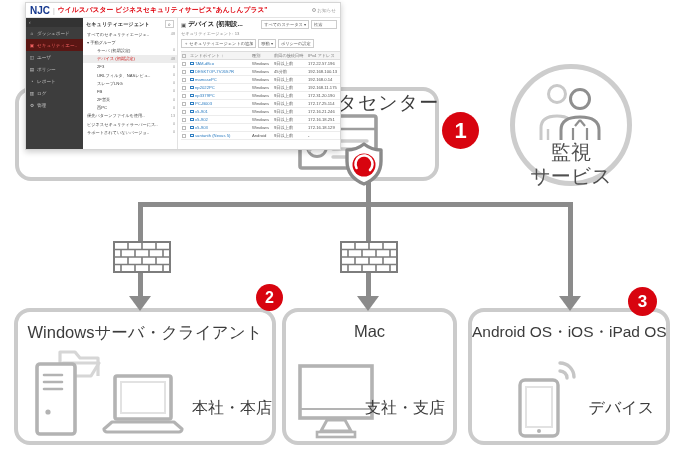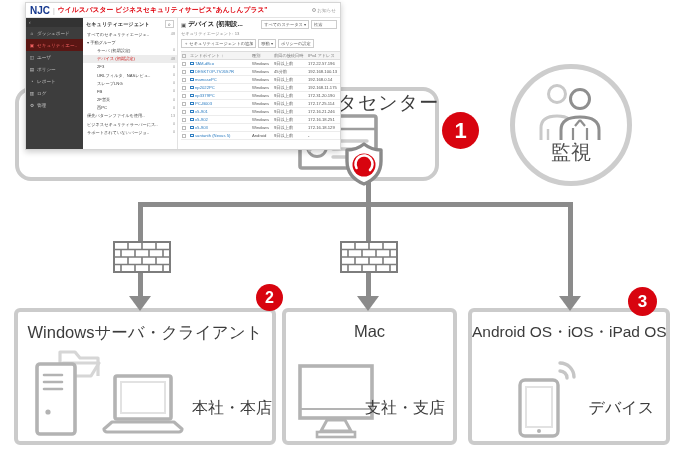--- a/index.html
+++ b/index.html
@@ -25,21 +25,21 @@
   .badge1{left:442px;top:112px;width:37px;height:37px;font-size:22px;}
   .badge2{left:256px;top:284px;width:27px;height:27px;font-size:16px;}
   .badge3{left:628px;top:287px;width:29px;height:29px;font-size:17px;}
 
   
   .monitor-circle{position:absolute;left:510px;top:64px;width:122px;height:122px;border:5px solid #cdcdcd;border-radius:50%;background:#fff;z-index:1;text-align:center;}
   .monitor-circle svg{display:block;margin:13px auto 0;}
   .monitor-label{font-size:20px;line-height:1.15;color:#4f4f4f;margin-top:1px;}
 
   
-  .gbox{position:absolute;top:308px;height:137px;border:4px solid var(--box-border);border-radius:6px;background:#fff;z-index:1;}
+  .gbox{position:absolute;top:308px;height:137px;border:4px solid var(--box-border);border-radius:16px;background:#fff;z-index:1;}
   .gbox .gtitle{position:absolute;left:0;right:0;top:10px;text-align:center;font-size:16.5px;color:var(--txt);white-space:nowrap;}
   .gbox .gloc{position:absolute;top:86px;font-size:16px;color:var(--txt);white-space:nowrap;}
   .box1{left:14px;width:262px;}
   .box2{left:282px;width:175px;}
   .box3{left:468px;width:202px;}
   .box3 .gtitle{font-size:15.5px;}
   .gart{position:absolute;}
 
   
   .console{position:absolute;left:25px;top:2px;width:316px;height:148px;background:#fff;border:1px solid #d6d6d6;box-shadow:0 2px 6px rgba(0,0,0,.2);z-index:5;overflow:hidden;font-size:5px;}
@@ -125,20 +125,21 @@
   <div class="monitor-circle">
     <svg width="74" height="58" viewBox="0 0 74 58">
       <circle cx="23" cy="12" r="8.5" fill="#fff" stroke="#c9c9c9" stroke-width="3"></circle>
       <path d="M7 58 V46 q0 -12 16 -12 q16 0 16 12 v12" fill="#fff" stroke="#c9c9c9" stroke-width="3"></path>
       <path d="M14 58 V47" stroke="#c9c9c9" stroke-width="2.4"></path>
       <circle cx="46" cy="17" r="9.5" fill="#fff" stroke="#8f8f8f" stroke-width="3"></circle>
       <path d="M27 58 V48 q0 -13 19 -13 q19 0 19 13 v10" fill="#fff" stroke="#8f8f8f" stroke-width="3"></path>
       <path d="M46 38 l-5 6 M46 38 l5 6 M39 58 V46 M53 58 V46" fill="none" stroke="#8f8f8f" stroke-width="2.2"></path>
     </svg>
     <div class="monitor-label">監視</div>
+    <div class="monitor-label">サービス</div>
   </div>
 
   <div class="gbox box1">
     <div class="gtitle">Windowsサーバ・クライアント</div>
     <svg class="gart" style="left:16px;top:34px;" width="68" height="90" viewBox="0 0 68 90">
       <path d="M26 30 V6 h15 l5 6 h18 v18" fill="#fff" stroke="#d6d6d6" stroke-width="3.2" stroke-linejoin="round"></path>
       <path d="M21 30 l8 -13 h36 l-8 13 z" fill="#fff" stroke="#d6d6d6" stroke-width="3.2" stroke-linejoin="round"></path>
       <rect x="3" y="18" width="38" height="70" rx="3" fill="#fff" stroke="#b3b3b3" stroke-width="3.6"></rect>
       <path d="M10 29 H28 M10 36 H28 M10 43 H28" stroke="#b3b3b3" stroke-width="2.6" stroke-linecap="round"></path>
       <circle cx="14" cy="66" r="2.6" fill="#b3b3b3"></circle>

